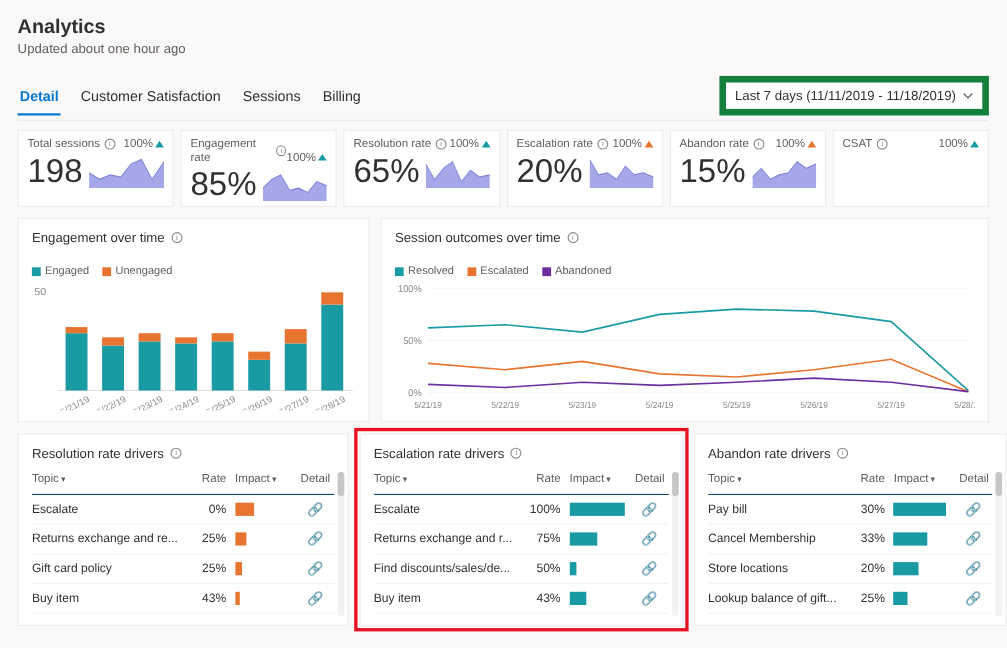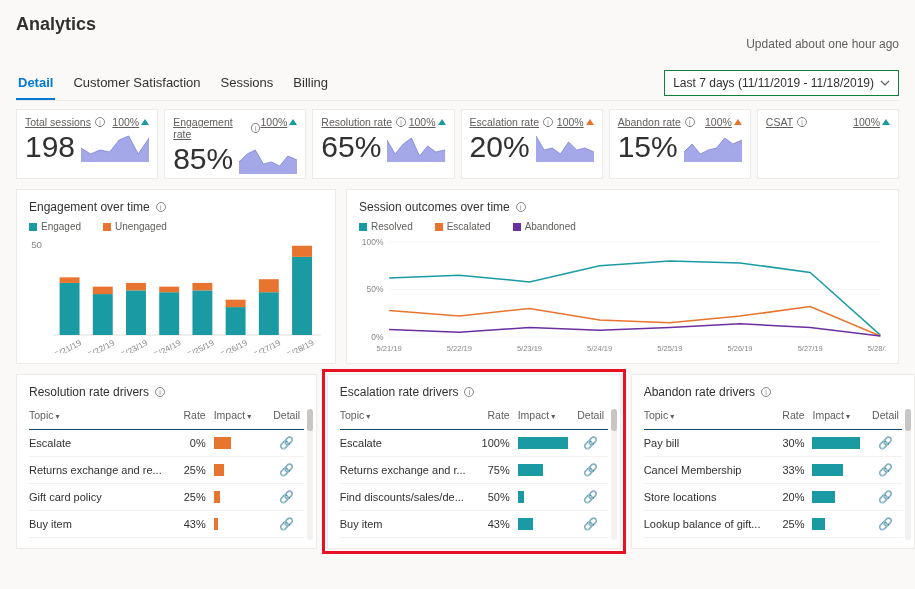--- a/index.html
+++ b/index.html
@@ -1,42 +1,42 @@
 <!DOCTYPE html>
 <html><head>
 <meta charset="utf-8">
 <style>
   * { box-sizing: border-box; margin: 0; padding: 0; }
   body { font-family: "Segoe UI", -apple-system, sans-serif; background: #faf9f8; color: #323130; font-size: 12px; width: 915px; }
   .page { padding: 14px 16px; }
   .page-title { font-size: 18px; font-weight: 600; color: #323130; }
-  .page-sub { font-size: 12px; color: #605e5c; margin-top: 2px; text-align: right; }
+  .page-sub { font-size: 12px; color: #605e5c; margin-top: 2px; }
   .tabs-row { display:flex; align-items:center; justify-content:space-between; margin-top: 18px; border-bottom: 1px solid #edebe9; }
   .tabs { display:flex; gap: 16px; }
   .tab { padding: 6px 2px 8px; font-size: 13px; color: #323130; cursor:pointer; border-bottom: 2px solid transparent; }
   .tab.active { color: #0078d4; border-bottom-color: #0078d4; font-weight:600; }
-  .date-picker { border:1px solid #15803d; background:#fff; padding: 5px 8px; font-size:12px; display:flex; align-items:center; gap:6px; margin-bottom:4px; cursor:pointer; }
+  .date-picker { border:6px solid #15803d; background:#fff; padding: 5px 8px; font-size:12px; display:flex; align-items:center; gap:6px; margin-bottom:4px; cursor:pointer; }
   .chev { width:10px;height:10px; }
   .chev svg { width:100%; height:100%; display:block; }
   .kpi-row { display:flex; gap:6px; margin-top: 8px; }
   .kpi { flex:1; background:#fff; border:1px solid #edebe9; padding:6px 8px 4px; position:relative; min-height:62px; }
-  .kpi-hdr { display:flex; align-items:flex-start; justify-content:space-between; font-size:10.5px; color:#605e5c;text-decoration:underline; }
+  .kpi-hdr { display:flex; align-items:flex-end; justify-content:space-between; font-size:10.5px; color:#605e5c; }
   .kpi-hdr-l { display:flex; align-items:center; gap:4px; }
   .info-icon { width:10px; height:10px; border:1px solid #8a8886; border-radius:50%; display:inline-flex; align-items:center; justify-content:center; font-size:7px; color:#8a8886; line-height:1; }
   .trend { display:flex; align-items:center; gap:2px; font-size:10.5px; }
   .tri { width:0;height:0;border-left:4px solid transparent;border-right:4px solid transparent; }
   .tri-up { border-bottom:6px solid; }
   .kpi-body { display:flex; align-items:flex-end; gap:6px; margin-top:2px; }
   .kpi-val { font-size:30px; font-weight:400; color:#323130; line-height:1; }
   .spark { flex:1; height:32px; }
   .spark svg { width:100%; height:100%; display:block; }
   .row2 { display:flex; gap:10px; margin-top:10px; }
   .card { background:#fff; border:1px solid #edebe9; padding:10px 12px; }
   .card-title { font-size:12px; color:#323130; display:flex; align-items:center; gap:6px; }
-  .legend { display:flex; gap:22px; margin-top:7px; font-size:10px; color:#605e5c;text-align:right; }
+  .legend { display:flex; gap:12px; margin-top:18px; font-size:10px; color:#605e5c;text-align:right; }
   .legend-item { display:flex; align-items:center; gap:4px; }
   .sw { width:8px; height:8px; }
   .engagement-card { width: 320px; }
   .outcome-card { flex:1; }
   .bar-chart { height:115px; margin-top:6px; }
   .bar-chart svg, .line-chart svg { width:100%; height:100%; display:block; }
   .line-chart { height:115px; margin-top:6px; }
   .row3 { display:flex; gap:10px; margin-top:10px; }
   .drv-card { flex:1; position:relative; }
   .highlighted { outline: 3px solid #e81123; outline-offset: 2px; }

